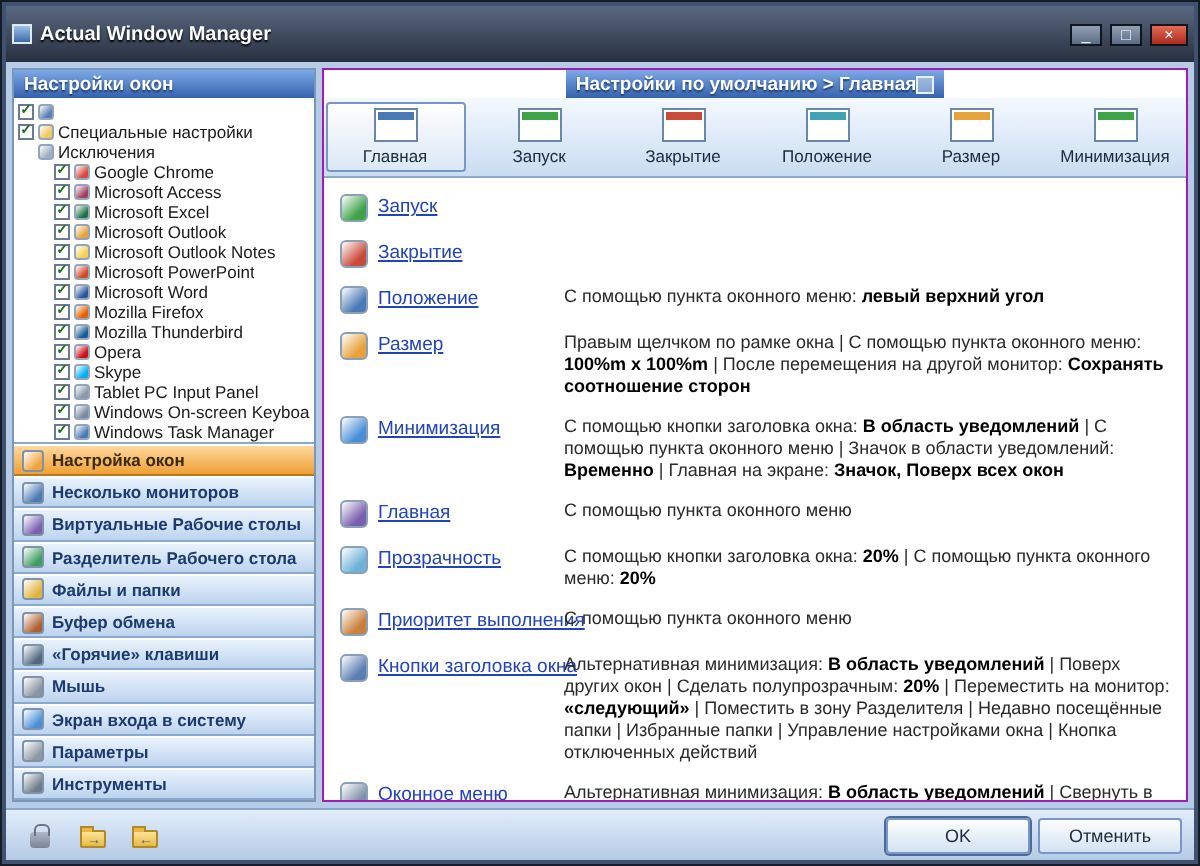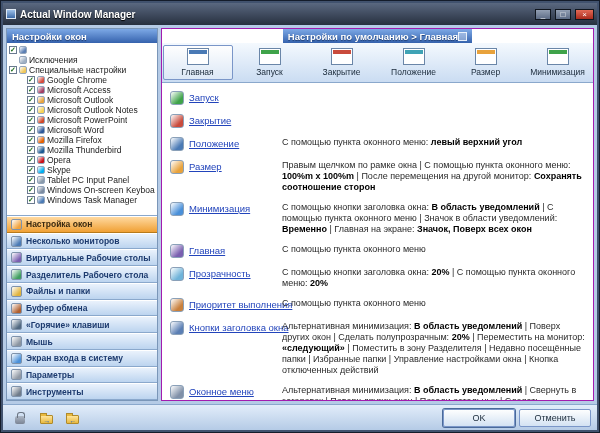--- a/index.html
+++ b/index.html
@@ -3,21 +3,21 @@
 <meta charset="utf-8">
 <style>
   * { box-sizing: border-box; margin: 0; padding: 0; }
   html,body { background:#d8dde4; font-family:"Liberation Sans", sans-serif; }
   .window{
     width:600px;height:433px;margin:0;border:1px solid #141c2a;background:#b5cbe6;
     padding:2px;display:flex;flex-direction:column;overflow:hidden;
     box-shadow:inset 0 0 0 2px #41526e;
   }
   
-  .titlebar{height:22px;display:flex;align-items:center;gap:4px;padding:0 3px;
+  .titlebar{height:28px;display:flex;align-items:center;gap:4px;padding:0 3px;
     background:linear-gradient(#5a6880,#27303f);}
   .app-icon{width:10px;height:10px;background:linear-gradient(#9ec1ea,#3c6aa8);border:1px solid #dfe9f5;}
   .title{color:#fff;font-size:10px;font-weight:bold;flex:1;text-shadow:0 1px 1px #000;}
   .tbb{width:16px;height:11px;border:1px solid #10161f;background:linear-gradient(#93a0b4,#5c6b85);
     color:#fff;font-size:8px;line-height:9px;text-align:center;cursor:default;}
   .tbb.close{background:linear-gradient(#e46a56,#a92b1d);width:19px;}
   
   .body{flex:1;display:flex;gap:3px;padding:3px;overflow:hidden;}
   .left{width:152px;display:flex;flex-direction:column;background:#fff;border:1px solid #7a96b8;overflow:hidden;}
   .right{flex:1;display:flex;flex-direction:column;background:#fff;border:1px solid #a21caf;overflow:hidden;align-items:center;}
@@ -102,39 +102,44 @@
       <div class="panel-header">
         <span class="ph-label">Настройки окон</span>
       </div>
       <div class="tree">
 
       <div class="tree-row selected" style="--ic: #5b7fb4;">
             <span class="cb">✓</span>
             <span class="ticon"></span>
             <span class="tlabel">Настройки по умолчанию</span>
           </div>
+          <div class="tree-row" style="--ic: #f0c75a;">
+            <span class="cb">✓</span>
+            <span class="ticon"></span>
+            <span class="tlabel">Специальные настройки</span>
+          </div>
           <div class="tree-row nocb" style="--ic: #9fb0c4;">
             <span class="cb">✓</span>
             <span class="ticon"></span>
             <span class="tlabel">Исключения</span>
           </div>
-          <div class="tree-row" style="--ic: #f0c75a;">
-            <span class="cb">✓</span>
-            <span class="ticon"></span>
-            <span class="tlabel">Специальные настройки</span>
-          </div>
           <div class="tree-row child" style="--ic: #d64b3c;">
             <span class="cb">✓</span>
             <span class="ticon"></span>
             <span class="tlabel">Google Chrome</span>
           </div>
           <div class="tree-row child" style="--ic: #a33e63;">
             <span class="cb">✓</span>
             <span class="ticon"></span>
             <span class="tlabel">Microsoft Access</span>
+          </div>
+          <div class="tree-row child" style="--ic: #217346;">
+            <span class="cb">✓</span>
+            <span class="ticon"></span>
+            <span class="tlabel">Microsoft Excel</span>
           </div>
           <div class="tree-row child" style="--ic: #e8a33d;">
             <span class="cb">✓</span>
             <span class="ticon"></span>
             <span class="tlabel">Microsoft Outlook</span>
           </div>
           <div class="tree-row child" style="--ic: #f7d154;">
             <span class="cb">✓</span>
             <span class="ticon"></span>
             <span class="tlabel">Microsoft Outlook Notes</span>

